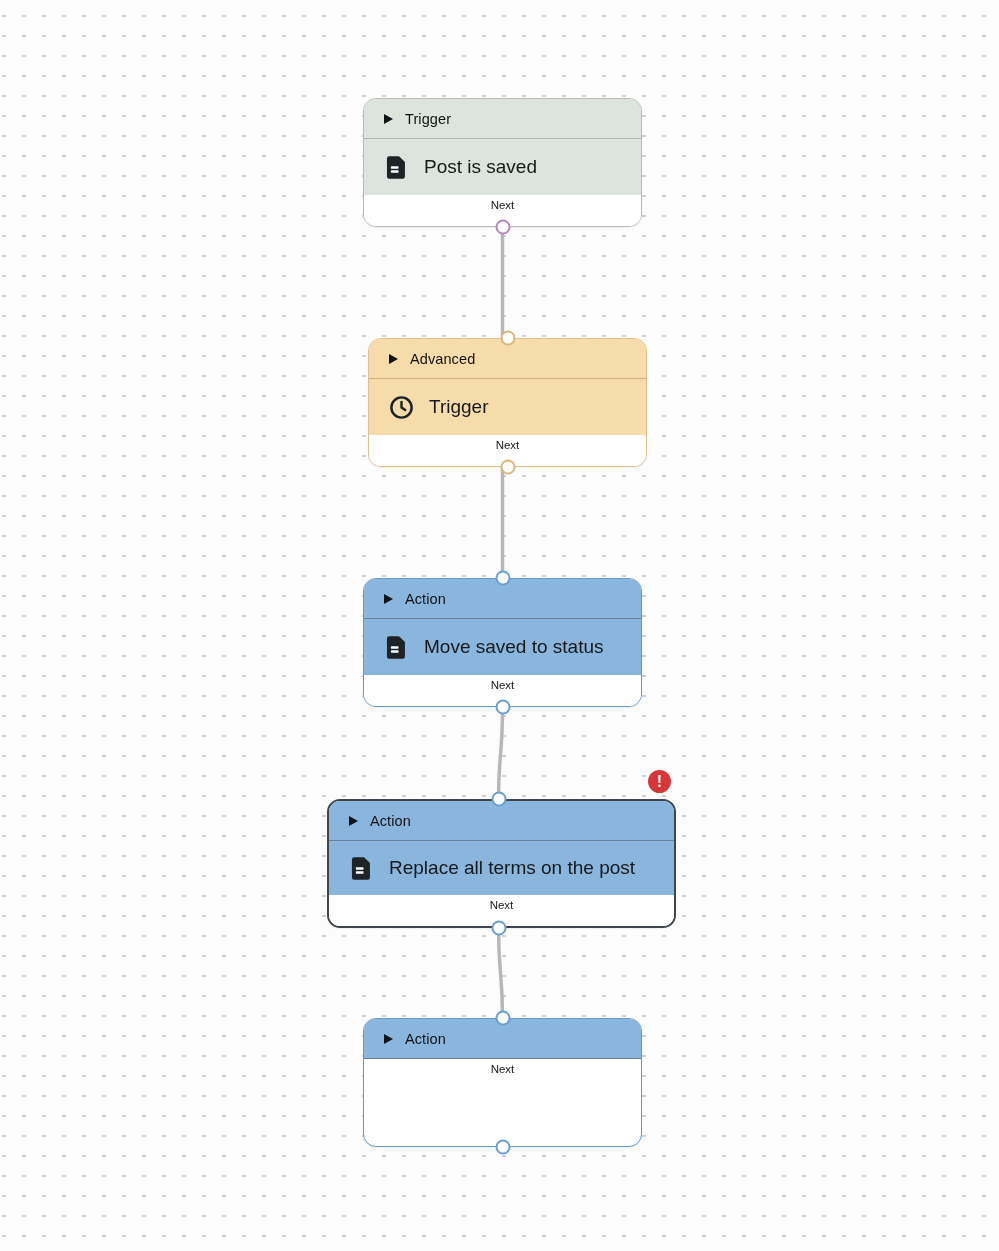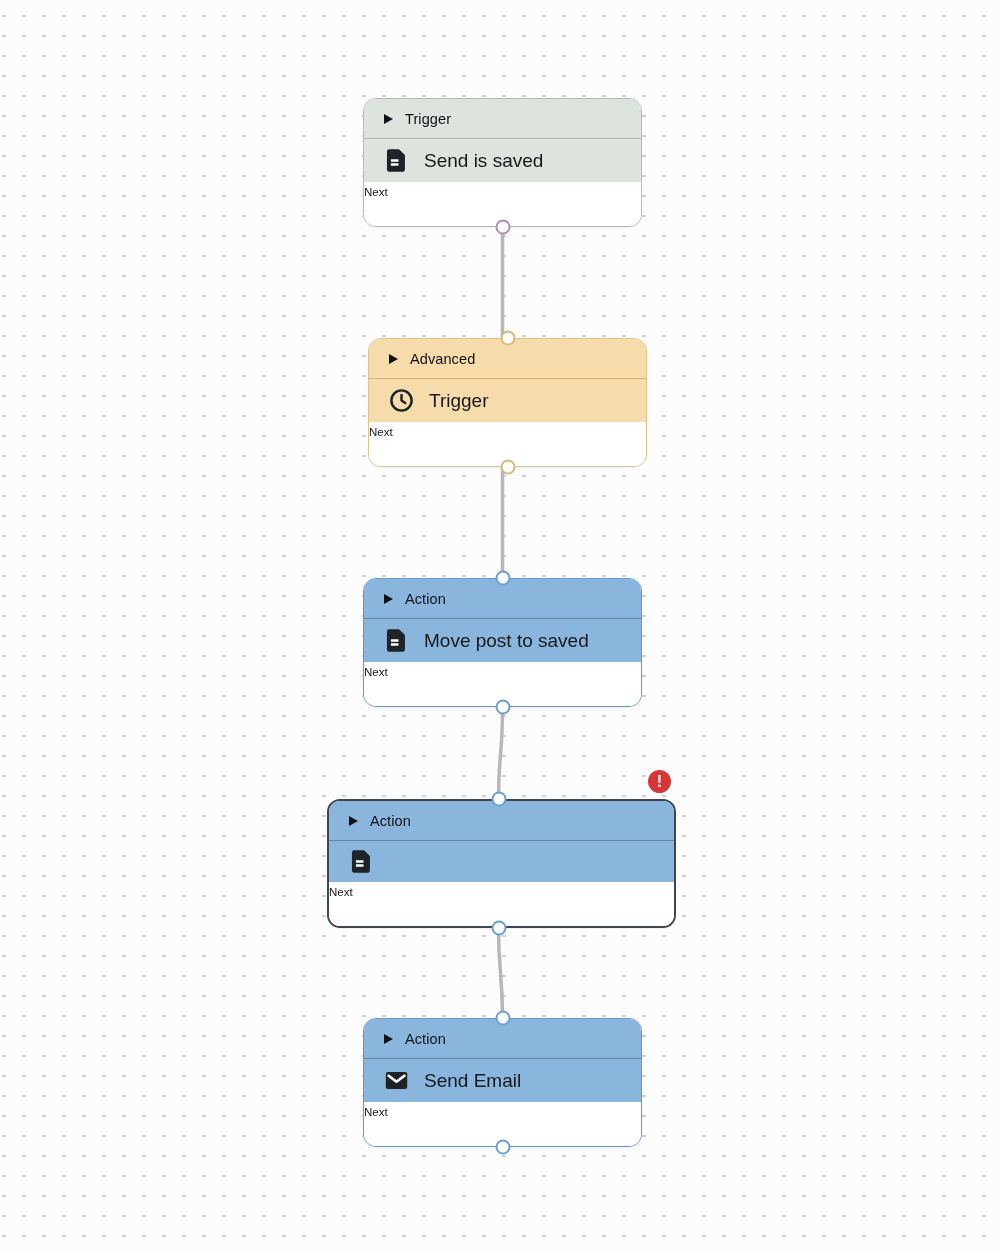--- a/index.html
+++ b/index.html
@@ -65,23 +65,23 @@
     padding: 0 19px;
   }
   .body-icon { flex: none; display: flex; align-items: center; }
   .title {
     font-size: 19px;
     color: #16191c;
     white-space: nowrap;
   }
   .node-footer {
     flex: none;
-    height: 44px;
+    height: 31px;
     background: #ffffff;
-    text-align: left;
+    text-align: center;
     box-sizing: border-box;
     padding-top: 4px;
     font-size: 11.5px;
     color: #17191c;
   }
   .port {
     position: absolute;
     width: 15px; height: 15px;
     box-sizing: border-box;
     background: #fff;
@@ -126,21 +126,21 @@
         <span class="cat">Trigger</span>
       </div>
       <div class="node-body">
         <span class="body-icon">
           <svg viewBox="0 0 24 24" width="27" height="27" aria-hidden="true">
             <path d="M5.5 2h8.2c.4 0 .8.16 1.06.44l4.3 4.3c.28.28.44.66.44 1.06V20a2 2 0 0 1-2 2H5.5a2 2 0 0 1-2-2V4a2 2 0 0 1 2-2z" fill="#1d2327"></path>
             <rect x="7" y="10.8" width="6.8" height="2.2" rx="0.4" fill="#fff"></rect>
             <rect x="7" y="14.4" width="6.8" height="2.2" rx="0.4" fill="#fff"></rect>
           </svg>
         </span>
-        <span class="title">Send is saved</span>
+        <span class="title">Post is saved</span>
       </div>
       <div class="node-footer">
         <span>Next</span>
       </div>
     </div>
     <span class="port port-out"></span>
   </div>
 
   <div class="node" style="left: 368px; top: 338px; width: 279px; height: 129px; --fill: #f6dcab; --border: #dec289; --divider: #d3b278; --port: #d9b87a;">
     <div class="node-card">
@@ -172,21 +172,21 @@
         <span class="cat">Action</span>
       </div>
       <div class="node-body">
         <span class="body-icon">
           <svg viewBox="0 0 24 24" width="27" height="27" aria-hidden="true">
             <path d="M5.5 2h8.2c.4 0 .8.16 1.06.44l4.3 4.3c.28.28.44.66.44 1.06V20a2 2 0 0 1-2 2H5.5a2 2 0 0 1-2-2V4a2 2 0 0 1 2-2z" fill="#1d2327"></path>
             <rect x="7" y="10.8" width="6.8" height="2.2" rx="0.4" fill="#fff"></rect>
             <rect x="7" y="14.4" width="6.8" height="2.2" rx="0.4" fill="#fff"></rect>
           </svg>
         </span>
-        <span class="title">Move post to saved</span>
+        <span class="title">Move saved to status</span>
       </div>
       <div class="node-footer">
         <span>Next</span>
       </div>
     </div>
     <span class="port port-in"></span>
     <span class="port port-out"></span>
   </div>
 
   <div class="node selected" style="left: 327px; top: 799px; width: 349px; height: 129px; --fill: #8ab5dd; --border: #3f464d; --divider: #6d8296; --port: #6b9fd2;">
@@ -196,45 +196,37 @@
         <span class="cat">Action</span>
       </div>
       <div class="node-body">
         <span class="body-icon">
           <svg viewBox="0 0 24 24" width="27" height="27" aria-hidden="true">
             <path d="M5.5 2h8.2c.4 0 .8.16 1.06.44l4.3 4.3c.28.28.44.66.44 1.06V20a2 2 0 0 1-2 2H5.5a2 2 0 0 1-2-2V4a2 2 0 0 1 2-2z" fill="#1d2327"></path>
             <rect x="7" y="10.8" width="6.8" height="2.2" rx="0.4" fill="#fff"></rect>
             <rect x="7" y="14.4" width="6.8" height="2.2" rx="0.4" fill="#fff"></rect>
           </svg>
         </span>
+        <span class="title">Replace all terms on the post</span>
       </div>
       <div class="node-footer">
         <span>Next</span>
       </div>
     </div>
     <span class="port port-in port-offset"></span>
     <span class="port port-out port-offset"></span>
     <span class="error-badge">!</span>
   </div>
 
   <div class="node" style="left: 363px; top: 1018px; width: 279px; height: 129px; --fill: #8ab5dd; --border: #6598cb; --divider: #6d8296; --port: #6b9fd2;">
     <div class="node-card">
       <div class="node-header">
         <span class="tri"></span>
         <span class="cat">Action</span>
       </div>
-      <div class="node-body">
-        <span class="body-icon">
-          <svg viewBox="0 0 24 24" width="27" height="27" aria-hidden="true">
-            <rect x="2.5" y="4.5" width="19" height="15" rx="2" fill="#1d2327"></rect>
-            <path d="M5 7.8l7 5.3 7-5.3" fill="none" stroke="#fff" stroke-width="2.4" stroke-linecap="round" stroke-linejoin="round"></path>
-          </svg>
-        </span>
-        <span class="title">Send Email</span>
-      </div>
       <div class="node-footer">
         <span>Next</span>
       </div>
     </div>
     <span class="port port-in"></span>
     <span class="port port-out"></span>
   </div>
 
 </div>
 

